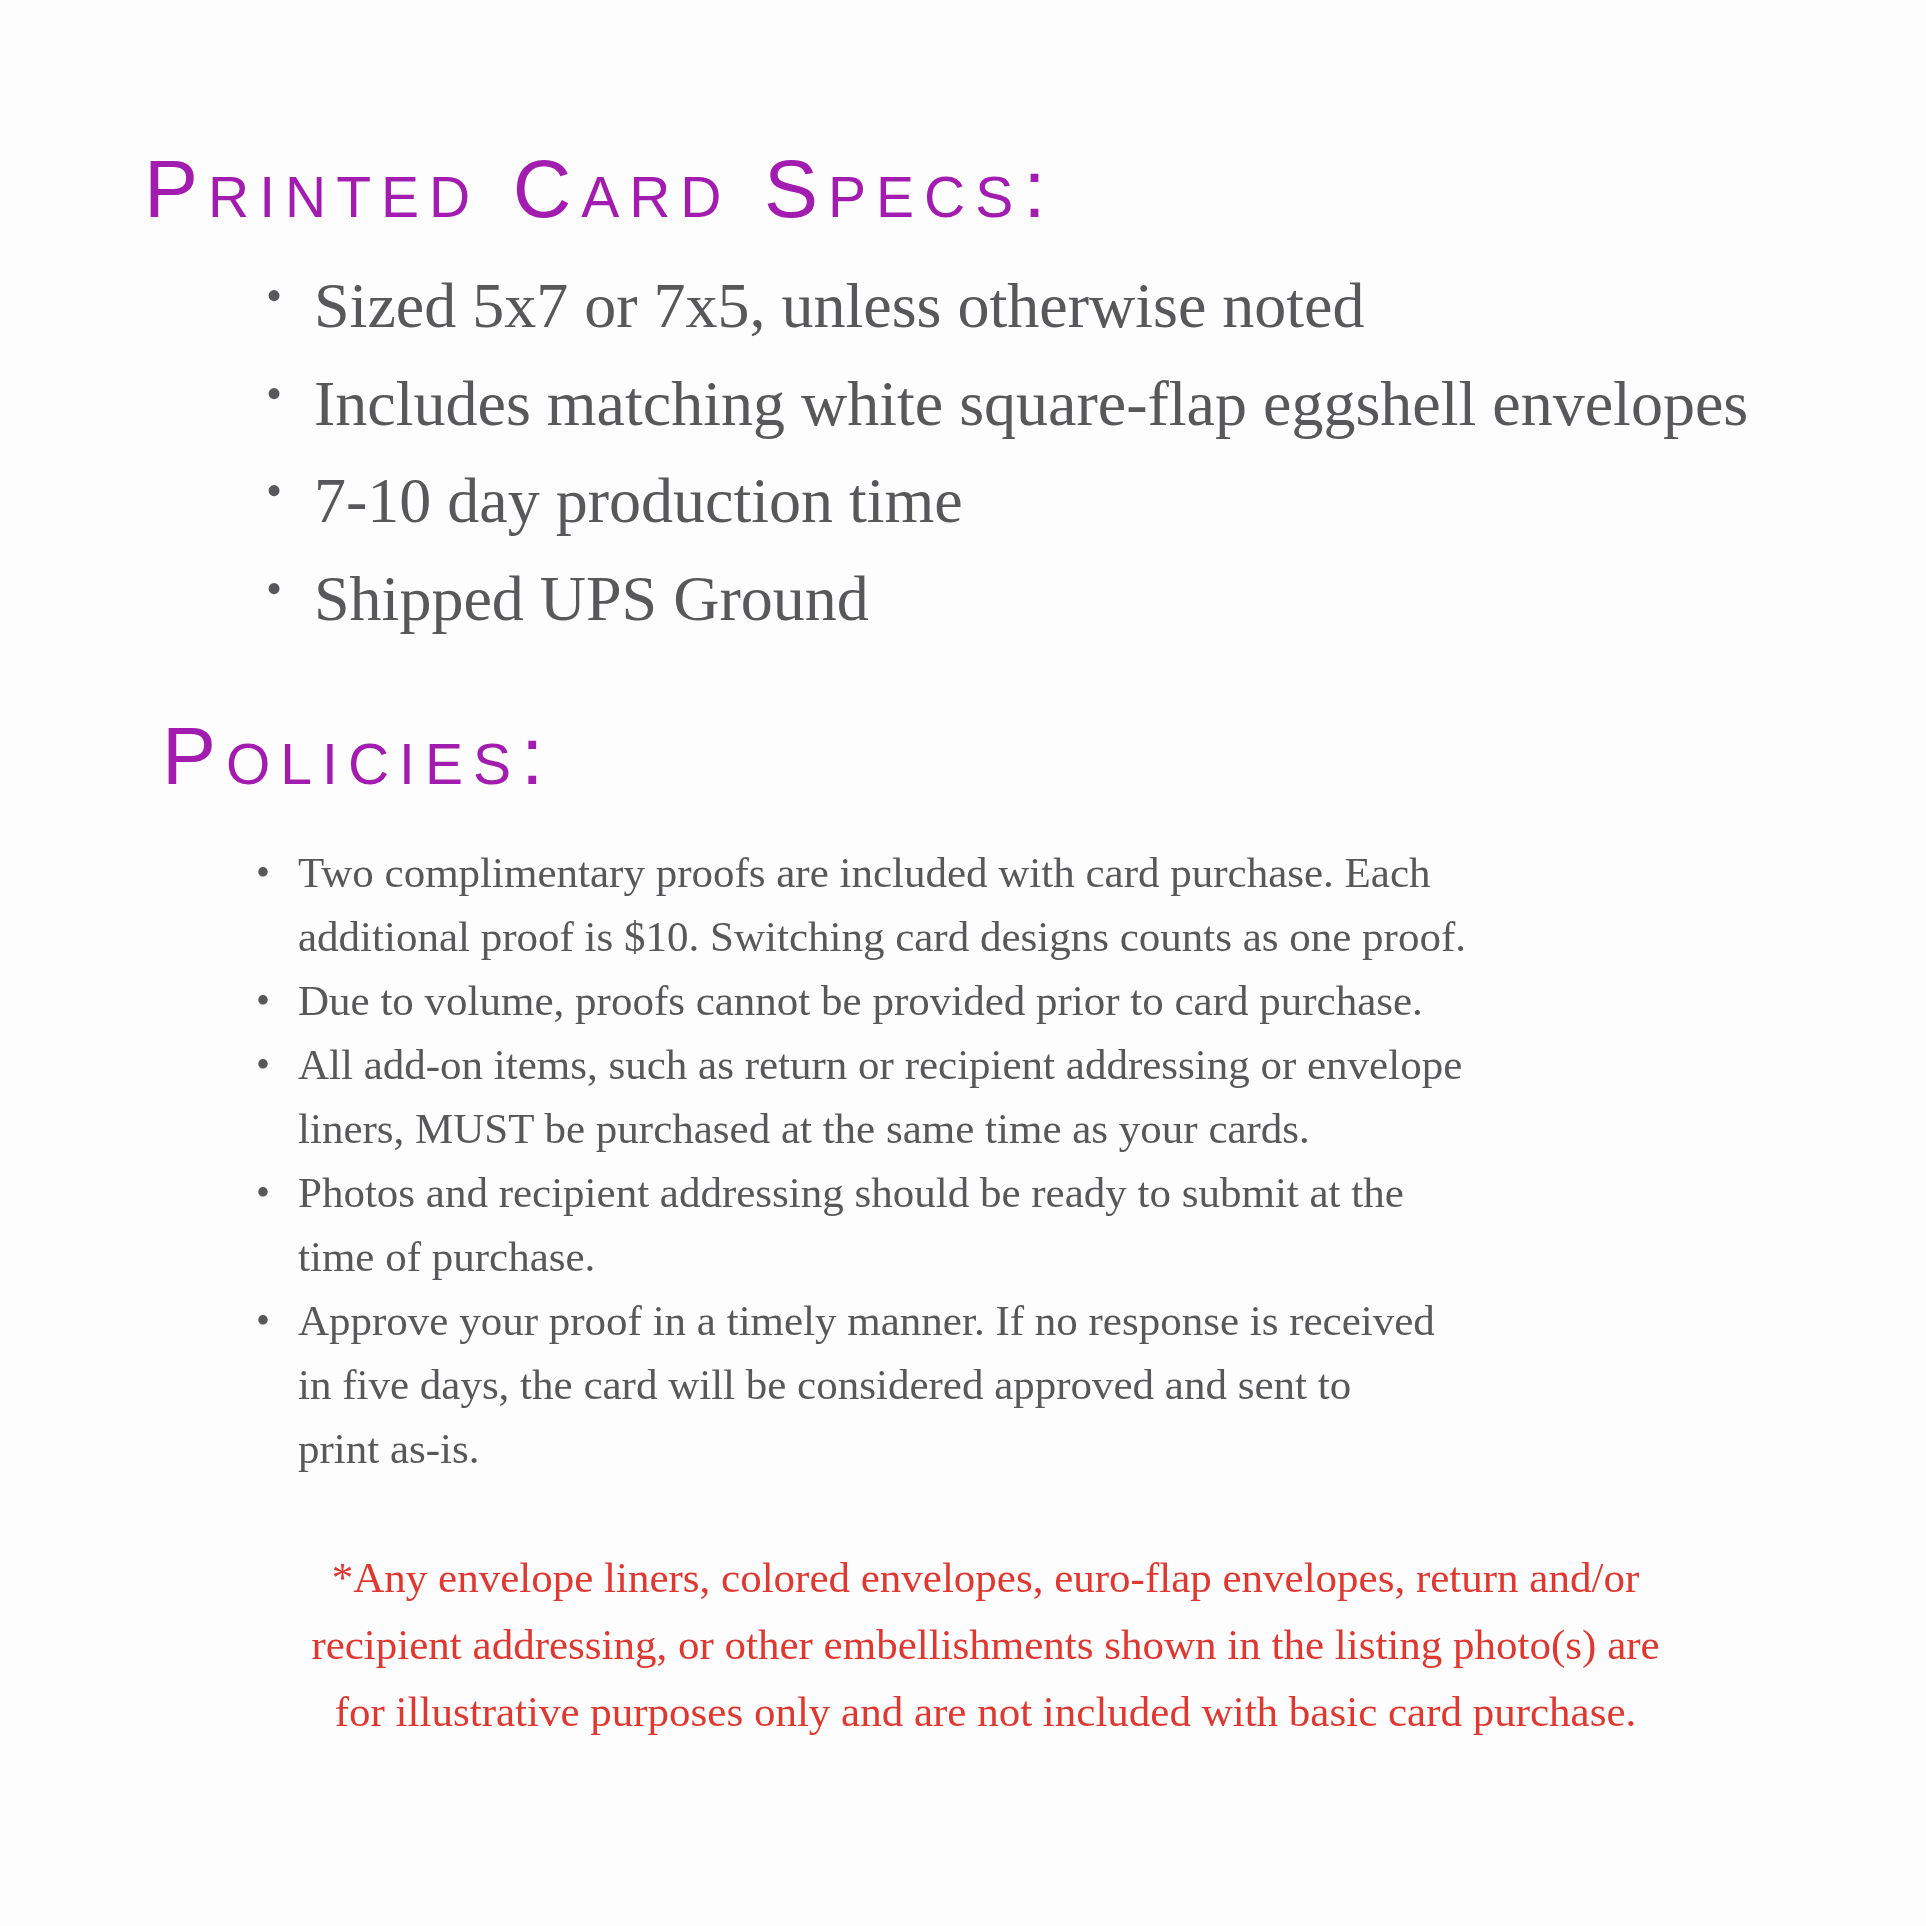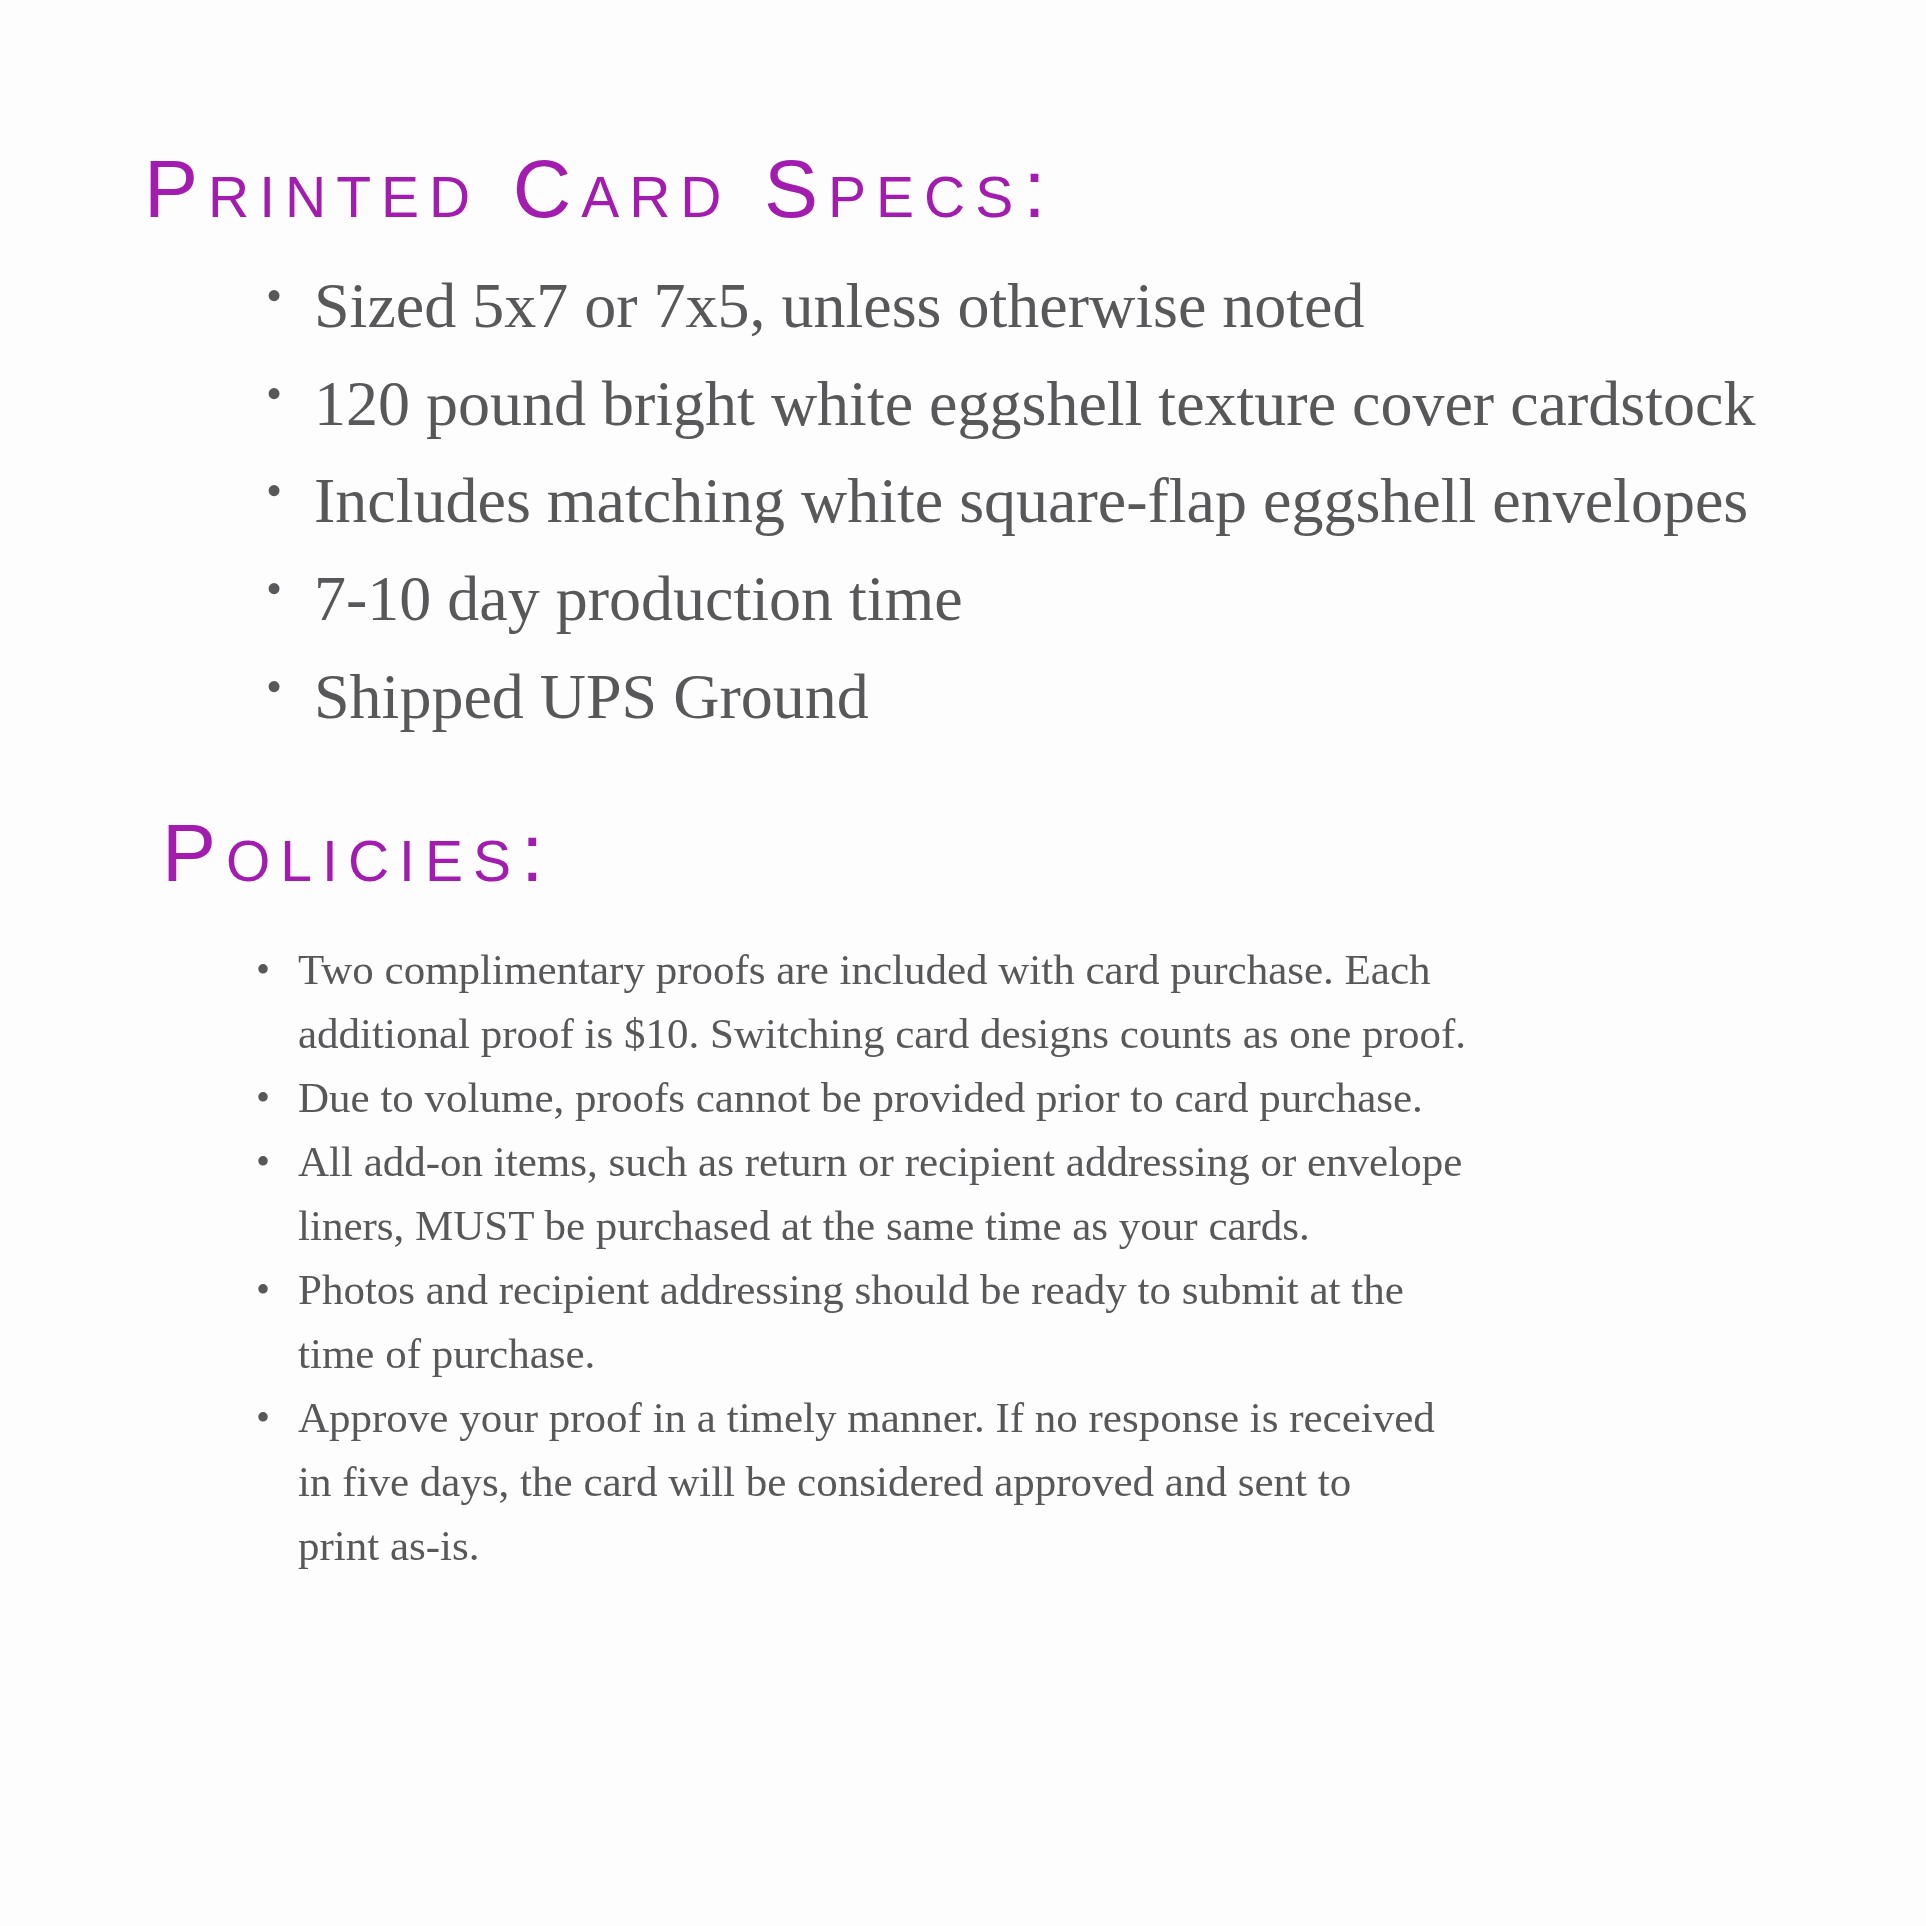--- a/index.html
+++ b/index.html
@@ -82,36 +82,38 @@
 </style>
 </head>
 <body>
 
 <div class="page">
 
   <h1 class="section-heading">Printed Card Specs:</h1>
 
   <ul class="bullet-list specs-list">
     <li><span>Sized 5x7 or 7x5, unless otherwise noted</span></li>
-    <li><span>120 pound bright white eggshell texture cover cardstock</span></li>
     <li><span>Includes matching white square-flap eggshell envelopes</span></li>
     <li><span>7-10 day production time</span></li>
     <li><span>Shipped UPS Ground</span></li>
   </ul>
 
   <h1 class="section-heading heading-policies">Policies:</h1>
 
   <ul class="bullet-list policies-list">
     <li><span>Two complimentary proofs are included with card purchase. Each
 additional proof is $10. </span><span class="bold">Switching card designs counts as one proof</span><span>.</span></li>
     <li><span>Due to volume, proofs cannot be provided prior to card purchase.</span></li>
     <li><span>All add-on items, such as return or recipient addressing or envelope
 liners, </span><span class="bold">MUST</span><span> be purchased at the same time as your cards.</span></li>
     <li><span>Photos and recipient addressing should be ready to submit at the
 time of purchase.</span></li>
     <li><span>Approve your proof in a timely manner. </span><span class="bold">If no response is received
 in five days, the card will be considered approved and sent to
 print as-is.</span></li>
   </ul>
 
+  <div class="disclaimer"><span>*Any envelope liners, colored envelopes, euro-flap envelopes, return and/or
+recipient addressing, or other embellishments shown in the listing photo(s) are
+for illustrative purposes only and are not included with basic card purchase.</span></div>
 
 </div>
 
 
 </body></html>

